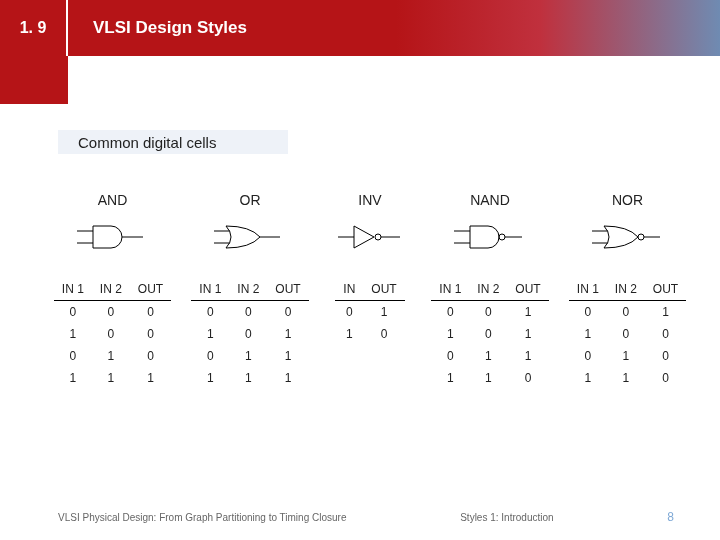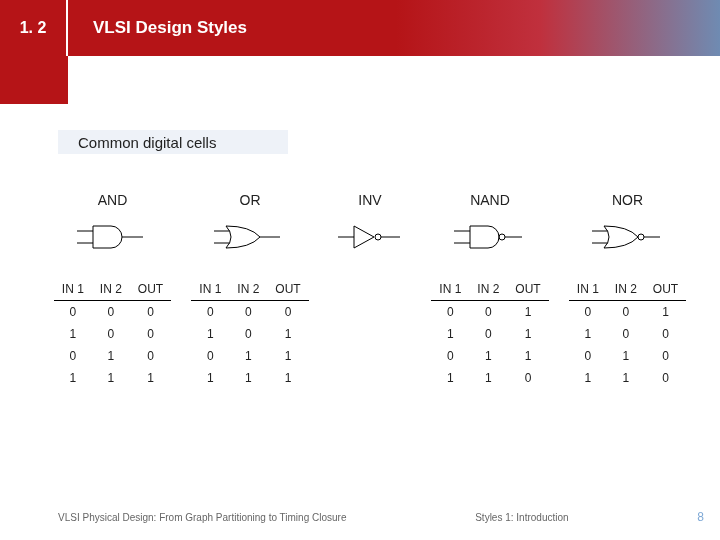--- a/index.html
+++ b/index.html
@@ -87,34 +87,34 @@
     padding: 4px 8px;
     text-align: center;
     font-weight: normal;
     color: #222;
   }
   table.truth thead tr { border-bottom: 1.5px solid #000; }
   .footer {
     position: absolute;
     bottom: 16px;
     left: 58px;
-    right: 16px;
+    right: 46px;
     display: flex;
     justify-content: space-between;
     align-items: baseline;
     font-size: 10px;
     color: #666;
   }
   .footer .pagenum { color: #7fa9d6; font-size: 12px; }
 </style>
 </head>
 <body>
 
 <div class="header">
-  <div class="header-num">1. 2</div>
+  <div class="header-num">1. 9</div>
   <div class="header-title">VLSI Design Styles</div>
 </div>
 <div class="red-block"></div>
 
 <div class="subheader">Common digital cells</div>
 
 <div class="gates-row">
 
   <div class="gate-col w3">
     <div class="gate-label">AND</div>
@@ -199,20 +199,38 @@
   </div>
 
   <div class="gate-col w2">
     <div class="gate-label">INV</div>
     <svg class="gate-svg" viewBox="0 0 80 34">
       <line x1="8" y1="17" x2="24" y2="17" stroke="#000"></line>
       <path d="M24 6 L24 28 L44 17 Z" fill="none" stroke="#000"></path>
       <circle cx="48" cy="17" r="3" fill="none" stroke="#000"></circle>
       <line x1="51" y1="17" x2="70" y2="17" stroke="#000"></line>
     </svg>
+    <table class="truth">
+      <thead>
+          <tr>
+        <th>IN</th>
+        <th>OUT</th>
+      </tr>
+        </thead>
+      <tbody>
+        <tr>
+            <td>0</td>
+            <td>1</td>
+          </tr>
+        <tr>
+            <td>1</td>
+            <td>0</td>
+          </tr>
+      </tbody>
+    </table>
   </div>
 
   <div class="gate-col w3">
     <div class="gate-label">NAND</div>
     <svg class="gate-svg" viewBox="0 0 80 34">
       <line x1="4" y1="11" x2="20" y2="11" stroke="#000"></line>
       <line x1="4" y1="23" x2="20" y2="23" stroke="#000"></line>
       <path d="M20 6 H38 A11 11 0 0 1 38 28 H20 Z" fill="none" stroke="#000"></path>
       <circle cx="52" cy="17" r="3" fill="none" stroke="#000"></circle>
       <line x1="55" y1="17" x2="72" y2="17" stroke="#000"></line>

